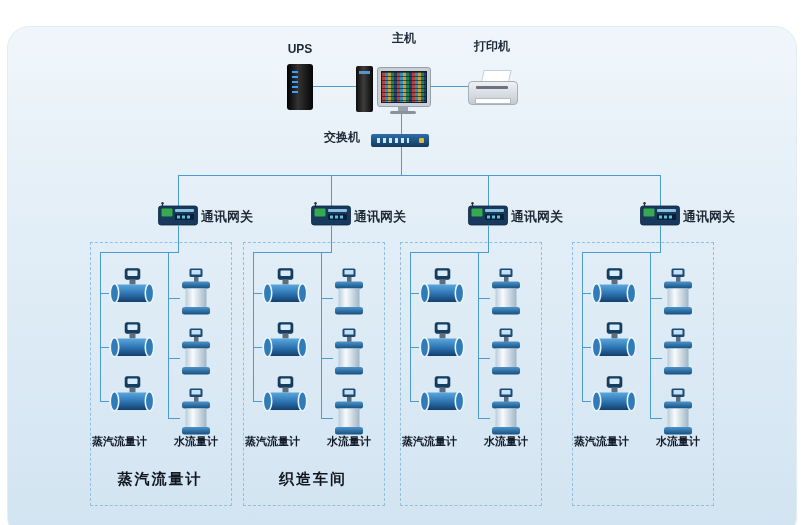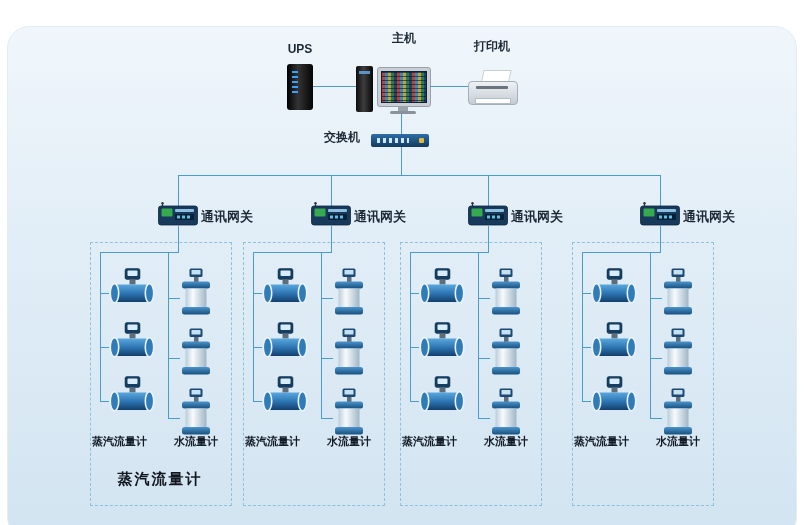--- a/index.html
+++ b/index.html
@@ -212,20 +212,21 @@
         <use href="#sym-water"></use>
       </svg>
     <svg class="m-water mw2">
         <use href="#sym-water"></use>
       </svg>
     <svg class="m-water mw3">
         <use href="#sym-water"></use>
       </svg>
     <div class="steam-lab">蒸汽流量计</div>
     <div class="water-lab">水流量计</div>
+    <div class="ws-name">织造车间</div>
   </div>
 
   <div class="group" style="left:400px">
     <svg class="gw">
         <use href="#sym-gw"></use>
       </svg>
     <div class="gw-lab">通讯网关</div>
     <div class="vline g-drop"></div>
     <div class="hline g-split"></div>
     <div class="vline g-lt"></div>

